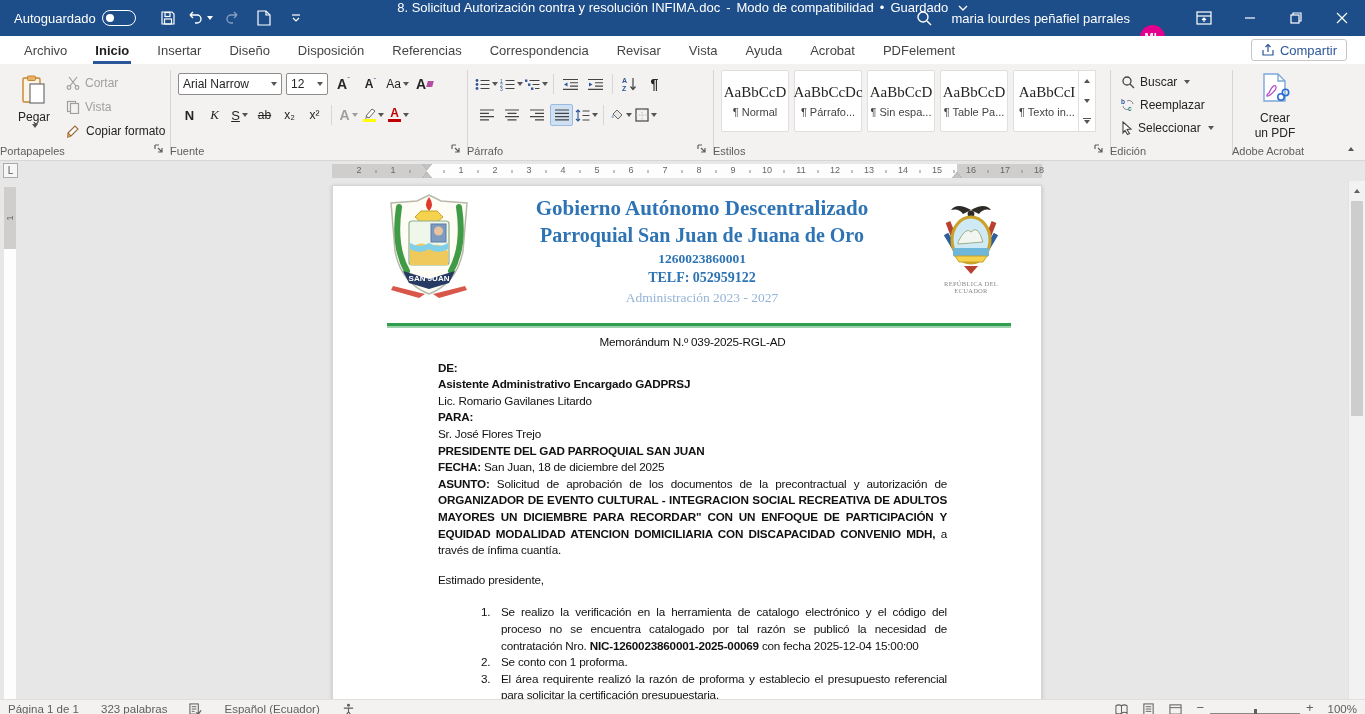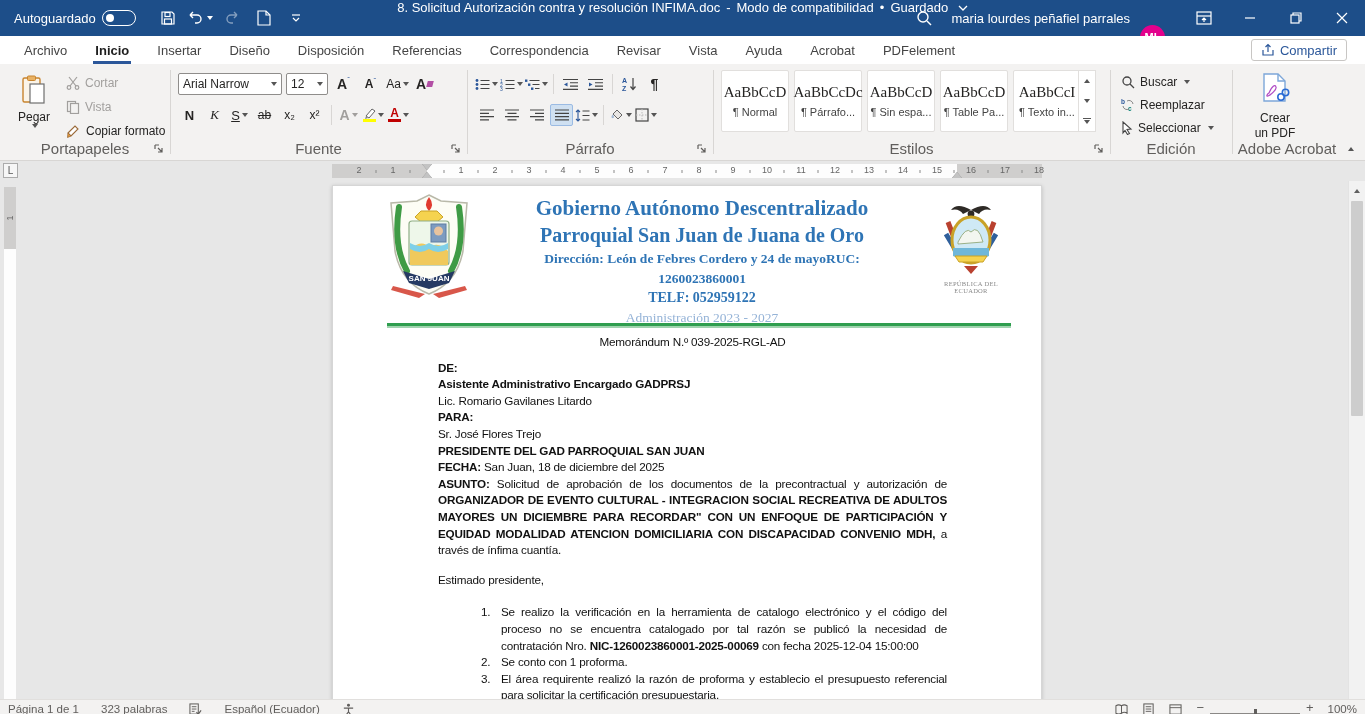--- a/index.html
+++ b/index.html
@@ -27,21 +27,21 @@
   .tabsrow { position:absolute; left:0; top:36px; width:1365px; height:28px; background:#fff; display:flex; align-items:center; }
   .tabs { display:flex; height:100%; padding-left:10px; }
   .tab { padding:0 14px; display:flex; align-items:center; font-size:13px; color:#444; position:relative; cursor:default; }
   .tab.active { color:#1e1e1e; font-weight:bold; }
   .tab.active::after { content:""; position:absolute; left:12px; right:12px; bottom:0; height:3px; background:#2b579a; }
   .share-btn { margin-left:auto; margin-right:18px; height:22px; display:flex; align-items:center; gap:5px; border:1px solid #c8c6c4; border-radius:3px; background:#fff; padding:0 9px; color:#2b579a; font-size:13px; }
 
   
   .ribbon { position:absolute; left:0; top:64px; width:1365px; height:97px; background:#f3f2f1; border-bottom:1px solid #d8d6d4; }
   .rgroup { position:absolute; top:0; height:96px; }
-  .glabel { position:absolute; bottom:3px; left:0; right:0; text-align:center; font-size:15px; color:#605e5c; }
+  .glabel { position:absolute; bottom:3px; left:0; right:0; text-align:left; font-size:11px; color:#605e5c; }
   .launcher { position:absolute; bottom:4px; right:4px; width:12px; height:12px; color:#605e5c; }
   .vsep { position:absolute; top:6px; width:1px; height:84px; background:#d8d6d4; }
   .ibtn { display:inline-flex; align-items:center; justify-content:center; min-width:23px; height:22px; border-radius:2px; vertical-align:middle; }
   .ibtn.sel { background:#cfe0f1; border:1px solid #9bbbe3; }
   .chev { display:inline-block; width:0; height:0; border-left:3.5px solid transparent; border-right:3.5px solid transparent; border-top:4px solid #555; margin-left:2px; }
   .dim { color:#a19f9d; }
   .glyph { font-size:13px; font-weight:bold; }
   .combo { background:#fff; border:1px solid #8f8d8b; height:22px; display:inline-flex; align-items:center; font-size:12px; padding:0 4px; gap:4px; border-radius:2px; }
   .rowline { position:absolute; white-space:nowrap; display:flex; align-items:center; }
 
@@ -637,21 +637,20 @@
         <path d="M31 58 q12-10 19-2 q10-6 19 4 v14 h-38z" fill="#f0c95c"></path>
         <path d="M31 52 q10 6 19 0 q10 6 19 0 v6 q-10 6-19 0 q-9 6-19 0z" fill="#7fd0e8"></path>
         <path d="M24 80 L50 88 76 80 70 92 50 98 30 92z" fill="#263a63"></path>
         <text x="50" y="90" text-anchor="middle" font-size="8" fill="#fff" font-weight="bold">SAN JUAN</text>
         <path d="M14 95 L46 103 40 107 12 99z" fill="#d8574a"></path>
         <path d="M86 95 L54 103 60 107 88 99z" fill="#d8574a"></path>
       </svg>
       <div class="hdr-text">
         <div class="hl1">Gobierno Autónomo Descentralizado</div>
         <div class="hl2">Parroquial San Juan de Juana de Oro</div>
-        <div class="hl3">Dirección: León de Febres Cordero y 24 de mayoRUC:</div>
         <div class="hl4">1260023860001</div>
         <div class="hl5">TELF: 052959122</div>
         <div class="hl6">Administración 2023 - 2027</div>
       </div>
       <div class="emblem-right">
         <svg width="66" height="72" viewBox="0 0 66 72" style="margin:0 auto">
           <path d="M33 6 q-14-8-20 0 q8-2 12 4z" fill="#2e2a26"></path>
           <path d="M33 6 q14-8 20 0 q-8-2-12 4z" fill="#2e2a26"></path>
           <circle cx="33" cy="10" r="3.4" fill="#2e2a26"></circle>
           <path d="M10 18 l10 26 M56 18 l-10 26" stroke="#b9412f" stroke-width="5"></path>

